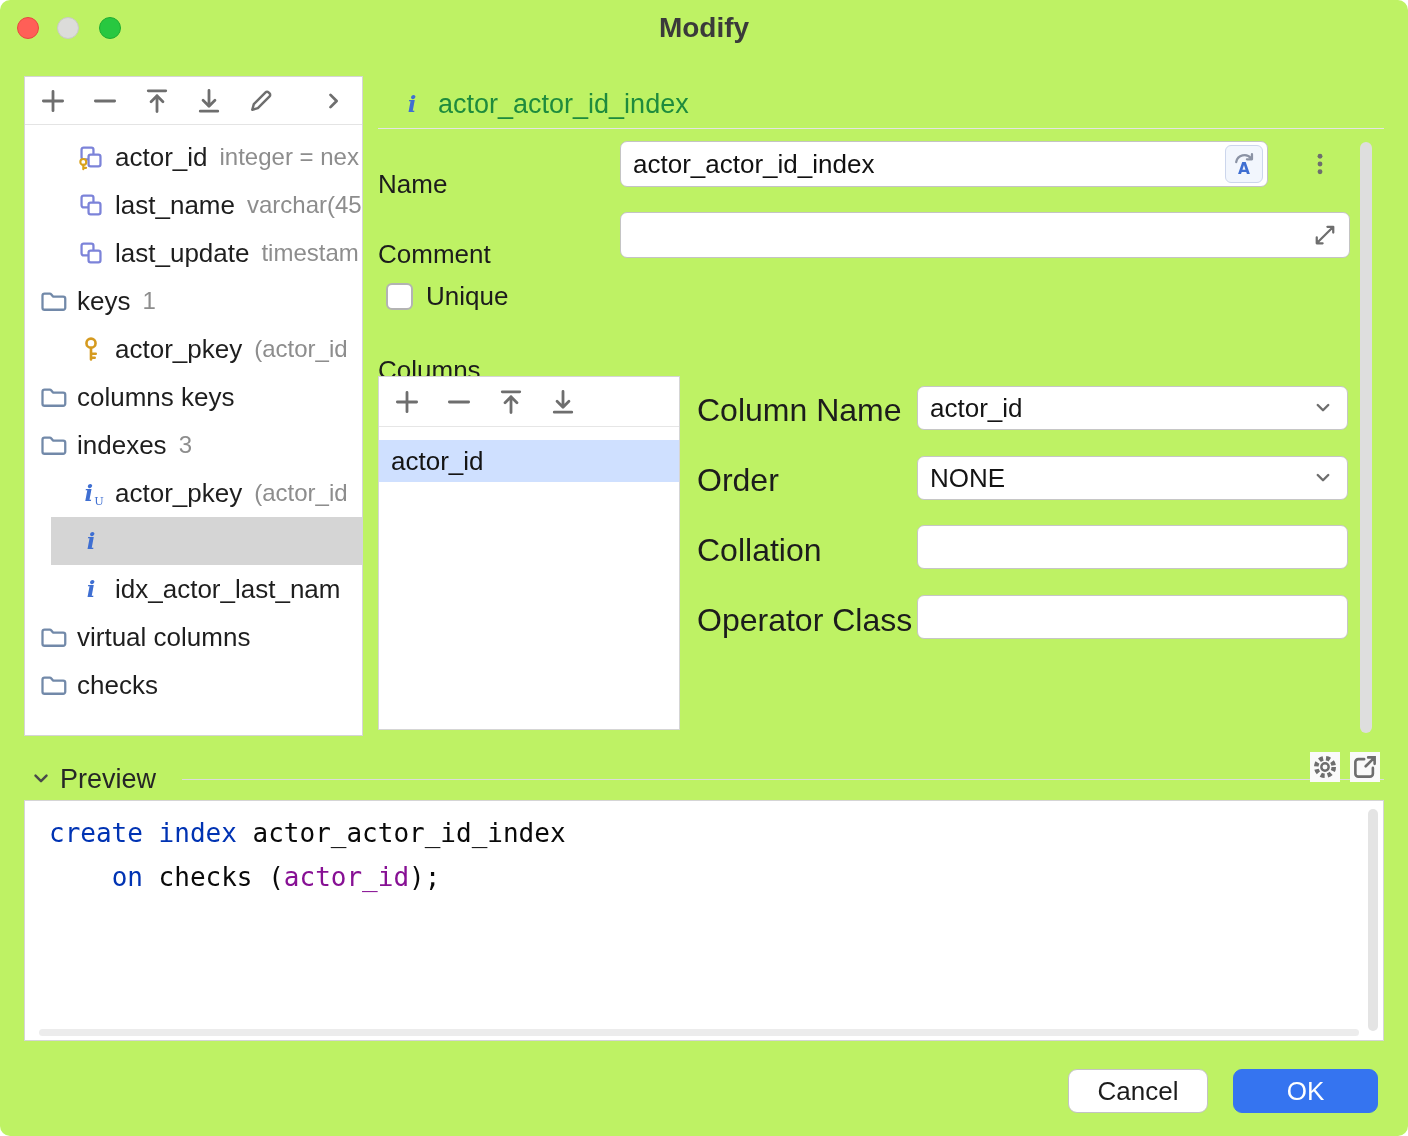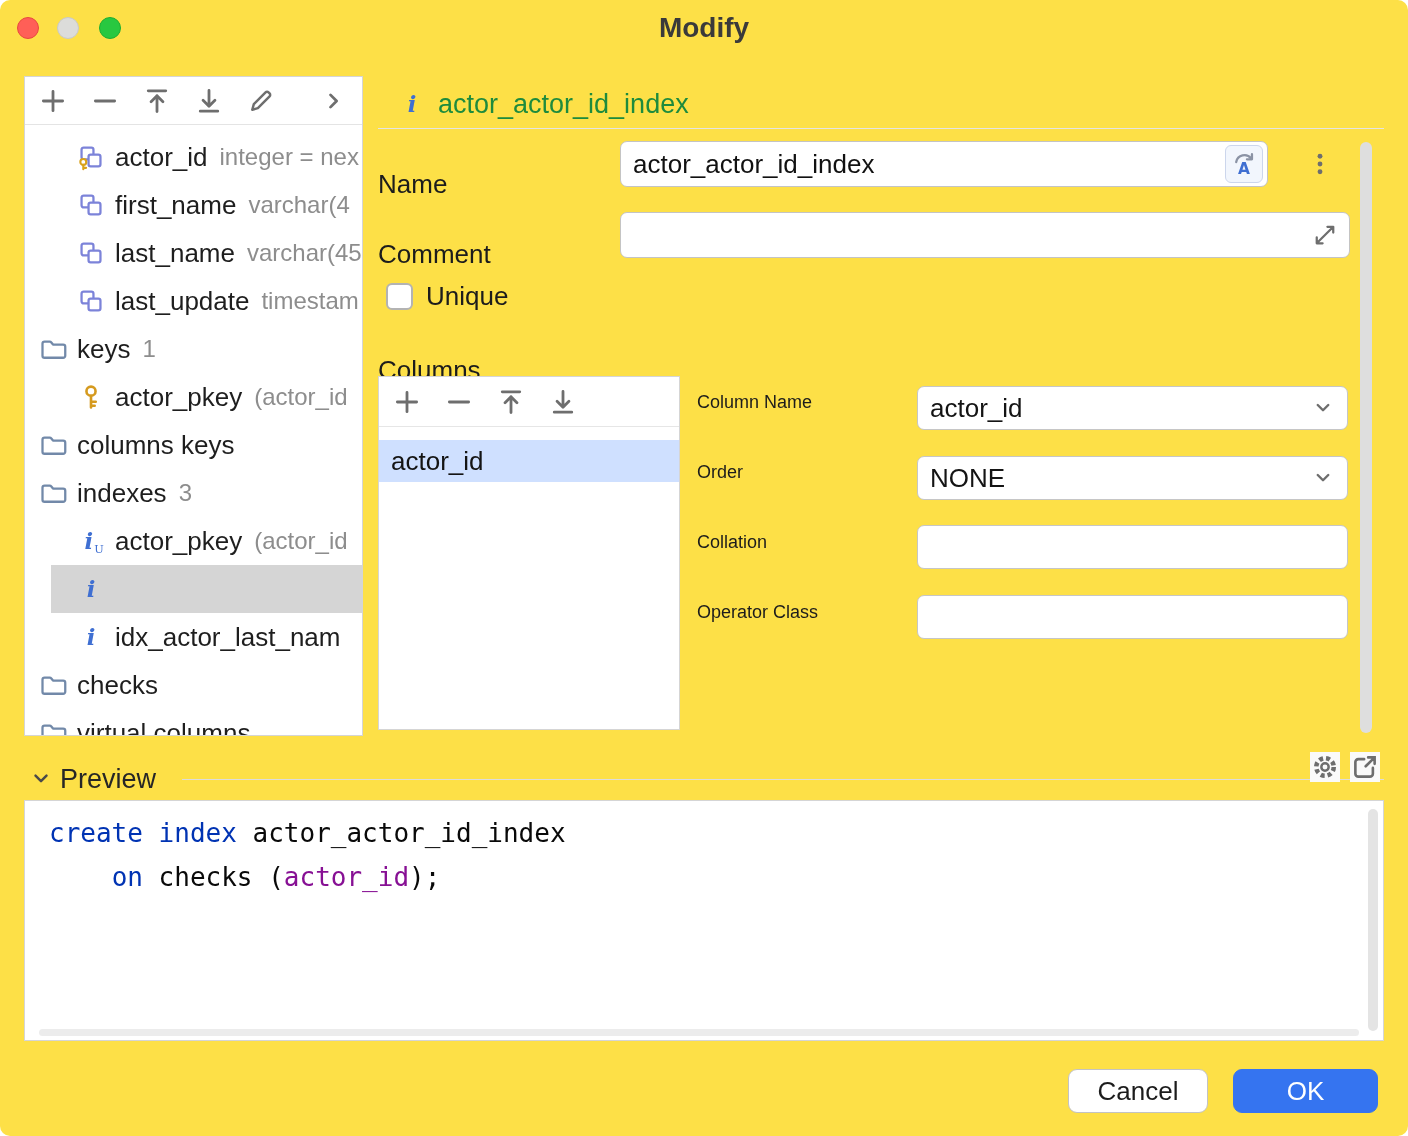--- a/index.html
+++ b/index.html
@@ -1,18 +1,18 @@
 <!DOCTYPE html>
 <html><head>
 <meta charset="utf-8">
 <style>
   * { box-sizing: border-box; margin: 0; padding: 0; }
   html, body { width: 1408px; height: 1136px; }
   body { font-family: "Liberation Sans", sans-serif; background: #ffffff; }
-  .window { position: relative; width: 1408px; height: 1136px; background: #fde047; overflow: hidden; border-radius: 10px; }
+  .window { position: relative; width: 1408px; height: 1136px; background: #bef264; overflow: hidden; border-radius: 10px; }
 
   
   .titlebar { position: absolute; top: 0; left: 0; right: 0; height: 56px; }
   .tl { position: absolute; top: 17px; width: 22px; height: 22px; border-radius: 50%; }
   .tl-red   { left: 17px;  background: #ff5f57; border: 1px solid #e8483f; }
   .tl-mid   { left: 57px;  background: #dcdcda; border: 1px solid #c9c9c7; }
   .tl-green { left: 99px;  background: #28c840; border: 1px solid #1eae31; }
   .win-title { position: absolute; left: 0; right: 0; top: 12px; text-align: center; font-size: 28px; font-weight: 700; color: #3a3a3a; }
 
   
@@ -59,21 +59,21 @@
   .unique-label { font-size: 26px; color: #1c1c1c; }
 
   
   .columns-panel { position: absolute; left: 378px; top: 376px; width: 302px; height: 354px; border: 1px solid #d5d5d5; background: #fff; overflow: hidden; }
   .columns-toolbar { height: 50px; border-bottom: 1px solid #e6e6e6; display: flex; align-items: center; padding: 0 11px; gap: 18px; }
   .columns-list { padding-top: 13px; }
   .col-item { height: 42px; display: flex; align-items: center; padding: 0 12px; font-size: 26px; color: #141414; }
   .col-item.selected { background: #cfe0ff; }
 
   
-  .f-lbl { position: absolute; left: 697px; font-size: 18px; color: #1c1c1c; }
+  .f-lbl { position: absolute; left: 697px; font-size: 32px; color: #1c1c1c; }
   .f-ctl { position: absolute; left: 917px; width: 431px; height: 44px; border: 1px solid #c6c6c6; border-radius: 7px; background: #fff; display: flex; align-items: center; padding: 0 12px; font-size: 26px; color: #141414; }
   .f-ctl .chev { margin-left: auto; display: flex; }
   .f-ctl .chev svg { width: 24px; height: 24px; }
   .f-ctl input { width: 100%; }
 
   .form-scroll { position: absolute; left: 1360px; top: 142px; width: 12px; height: 591px; background: #dedede; border-radius: 6px; }
 
   
   .preview-header { position: absolute; left: 30px; top: 762px; height: 34px; display: flex; align-items: center; gap: 8px; }
   .preview-header .icon svg { width: 22px; height: 22px; }
@@ -166,40 +166,30 @@
           <span class="t-label">actor_id</span>
           <span class="t-meta">integer = nex</span>
         </div>
         <div class="tree-row lv1">
           <span class="icon">
             <svg viewBox="0 0 16 16">
               <rect x="2.6" y="2.6" width="6.8" height="6.8" rx="1.2" stroke="#7c83d9" stroke-width="1.3" fill="none"></rect>
               <rect x="6.6" y="6.6" width="6.8" height="6.8" rx="1.2" stroke="#7c83d9" stroke-width="1.3" fill="#fff"></rect>
             </svg>
           </span>
-          <span class="t-label">first_name</span>
-          <span class="t-meta">varchar(4</span>
+          <span class="t-label">last_name</span>
+          <span class="t-meta">varchar(45</span>
         </div>
         <div class="tree-row lv1">
           <span class="icon">
             <svg viewBox="0 0 16 16">
               <rect x="2.6" y="2.6" width="6.8" height="6.8" rx="1.2" stroke="#7c83d9" stroke-width="1.3" fill="none"></rect>
               <rect x="6.6" y="6.6" width="6.8" height="6.8" rx="1.2" stroke="#7c83d9" stroke-width="1.3" fill="#fff"></rect>
             </svg>
           </span>
-          <span class="t-label">last_name</span>
-          <span class="t-meta">varchar(45</span>
-        </div>
-        <div class="tree-row lv1">
-          <span class="icon">
-            <svg viewBox="0 0 16 16">
-              <rect x="2.6" y="2.6" width="6.8" height="6.8" rx="1.2" stroke="#7c83d9" stroke-width="1.3" fill="none"></rect>
-              <rect x="6.6" y="6.6" width="6.8" height="6.8" rx="1.2" stroke="#7c83d9" stroke-width="1.3" fill="#fff"></rect>
-            </svg>
-          </span>
           <span class="t-label">last_update</span>
           <span class="t-meta">timestam</span>
         </div>
         <div class="tree-row lv0">
           <span class="icon">
             <svg viewBox="0 0 16 16">
               <path d="M2 5a1.2 1.2 0 0 1 1.2-1.2h2.9c.37 0 .72.17.95.46l.95 1.19h5.8c.66 0 1.2.54 1.2 1.2v5.15a1.2 1.2 0 0 1-1.2 1.2H3.2A1.2 1.2 0 0 1 2 11.8z" stroke="#7289a9" stroke-width="1.3" fill="none" stroke-linejoin="round"></path>
             </svg>
           </span>
           <span class="t-label">keys</span>
@@ -256,29 +246,29 @@
             </svg>
           </span>
           <span class="t-label">idx_actor_last_nam</span>
         </div>
         <div class="tree-row lv0">
           <span class="icon">
             <svg viewBox="0 0 16 16">
               <path d="M2 5a1.2 1.2 0 0 1 1.2-1.2h2.9c.37 0 .72.17.95.46l.95 1.19h5.8c.66 0 1.2.54 1.2 1.2v5.15a1.2 1.2 0 0 1-1.2 1.2H3.2A1.2 1.2 0 0 1 2 11.8z" stroke="#7289a9" stroke-width="1.3" fill="none" stroke-linejoin="round"></path>
             </svg>
           </span>
+          <span class="t-label">virtual columns</span>
+        </div>
+        <div class="tree-row lv0">
+          <span class="icon">
+            <svg viewBox="0 0 16 16">
+              <path d="M2 5a1.2 1.2 0 0 1 1.2-1.2h2.9c.37 0 .72.17.95.46l.95 1.19h5.8c.66 0 1.2.54 1.2 1.2v5.15a1.2 1.2 0 0 1-1.2 1.2H3.2A1.2 1.2 0 0 1 2 11.8z" stroke="#7289a9" stroke-width="1.3" fill="none" stroke-linejoin="round"></path>
+            </svg>
+          </span>
           <span class="t-label">checks</span>
-        </div>
-        <div class="tree-row lv0">
-          <span class="icon">
-            <svg viewBox="0 0 16 16">
-              <path d="M2 5a1.2 1.2 0 0 1 1.2-1.2h2.9c.37 0 .72.17.95.46l.95 1.19h5.8c.66 0 1.2.54 1.2 1.2v5.15a1.2 1.2 0 0 1-1.2 1.2H3.2A1.2 1.2 0 0 1 2 11.8z" stroke="#7289a9" stroke-width="1.3" fill="none" stroke-linejoin="round"></path>
-            </svg>
-          </span>
-          <span class="t-label">virtual columns</span>
         </div>
       </div>
   </div>
 
   <div class="form-header">
     <span class="icon">
         <svg viewBox="0 0 16 16">
           <text x="8" y="12.8" font-family="DejaVu Serif, serif" font-size="13" font-style="italic" font-weight="bold" fill="#3f6fd2" text-anchor="middle">i</text>
         </svg>
       </span>

